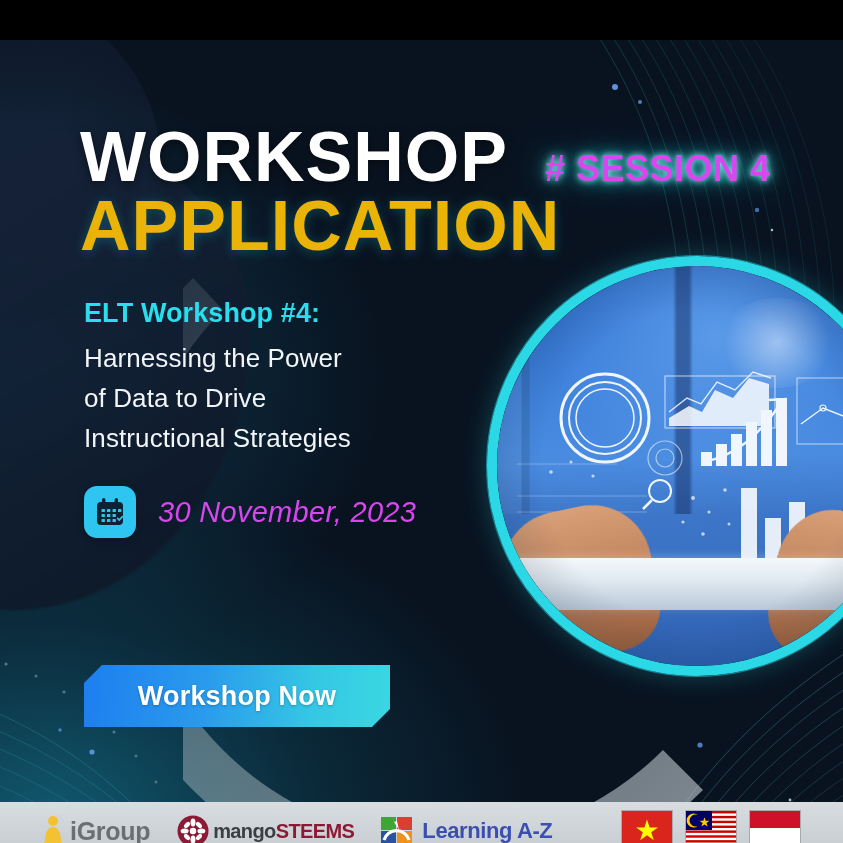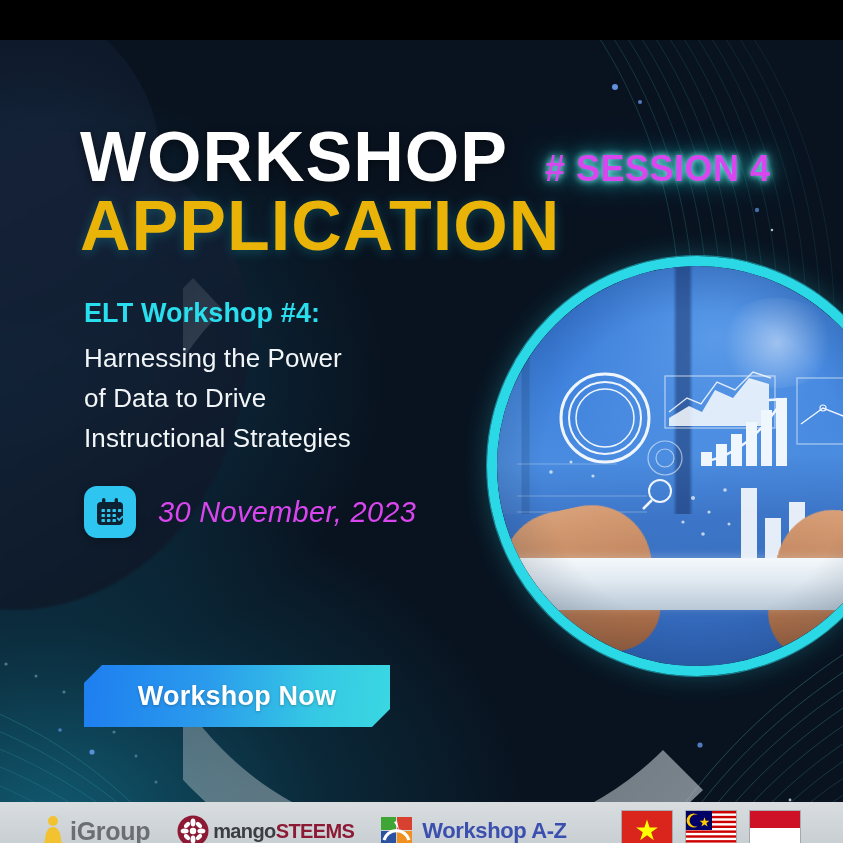--- a/index.html
+++ b/index.html
@@ -449,21 +449,21 @@
 
       <div class="logo">
         <svg width="36" height="34" viewBox="0 0 36 34">
           <rect x="1" y="3" width="15" height="13" fill="#3fa535"></rect>
           <rect x="17" y="3" width="15" height="13" fill="#d8402f"></rect>
           <rect x="1" y="17" width="15" height="13" fill="#2a52a0"></rect>
           <rect x="17" y="17" width="15" height="13" fill="#f09020"></rect>
           <path d="M4 26 a13 13 0 0 1 25 0" stroke="#ffffff" stroke-width="3.2" fill="none"></path>
           <path d="M14 8 l5 8 l-2 -9 Z" fill="#ffffff"></path>
         </svg>
-        <span class="laz-txt">Workshop A-Z</span>
+        <span class="laz-txt">Learning A-Z</span>
       </div>
 
     </div>
   </div>
 
   <div class="flags">
     <div class="flag">
       <svg width="50" height="34" viewBox="0 0 50 34">
         <rect width="50" height="34" fill="#da251d"></rect>
         <path d="M25 8.5 l2.6 7.9 h8.3 l-6.7 4.9 l2.6 7.9 l-6.8 -4.9 l-6.8 4.9 l2.6 -7.9 l-6.7 -4.9 h8.3 Z" fill="#ffff00"></path>

